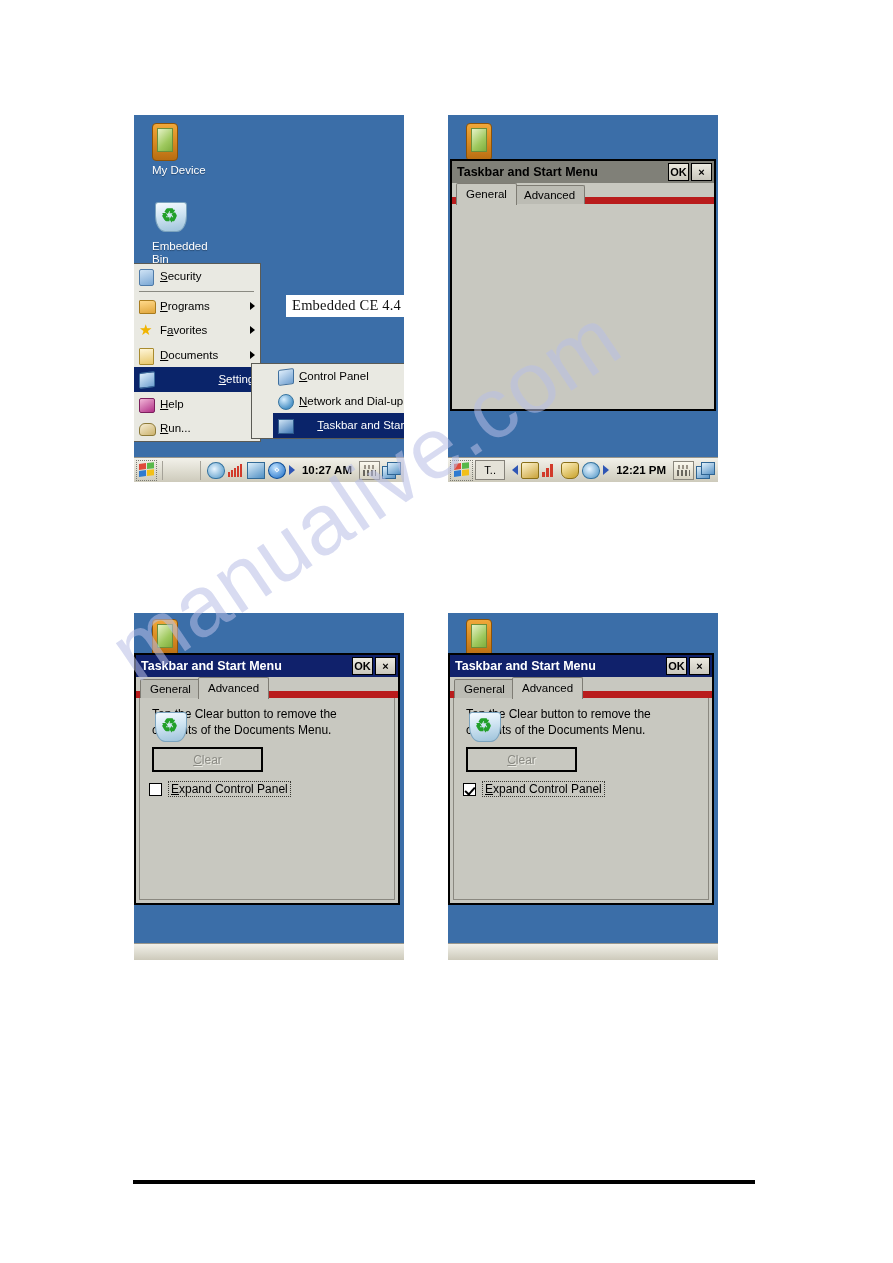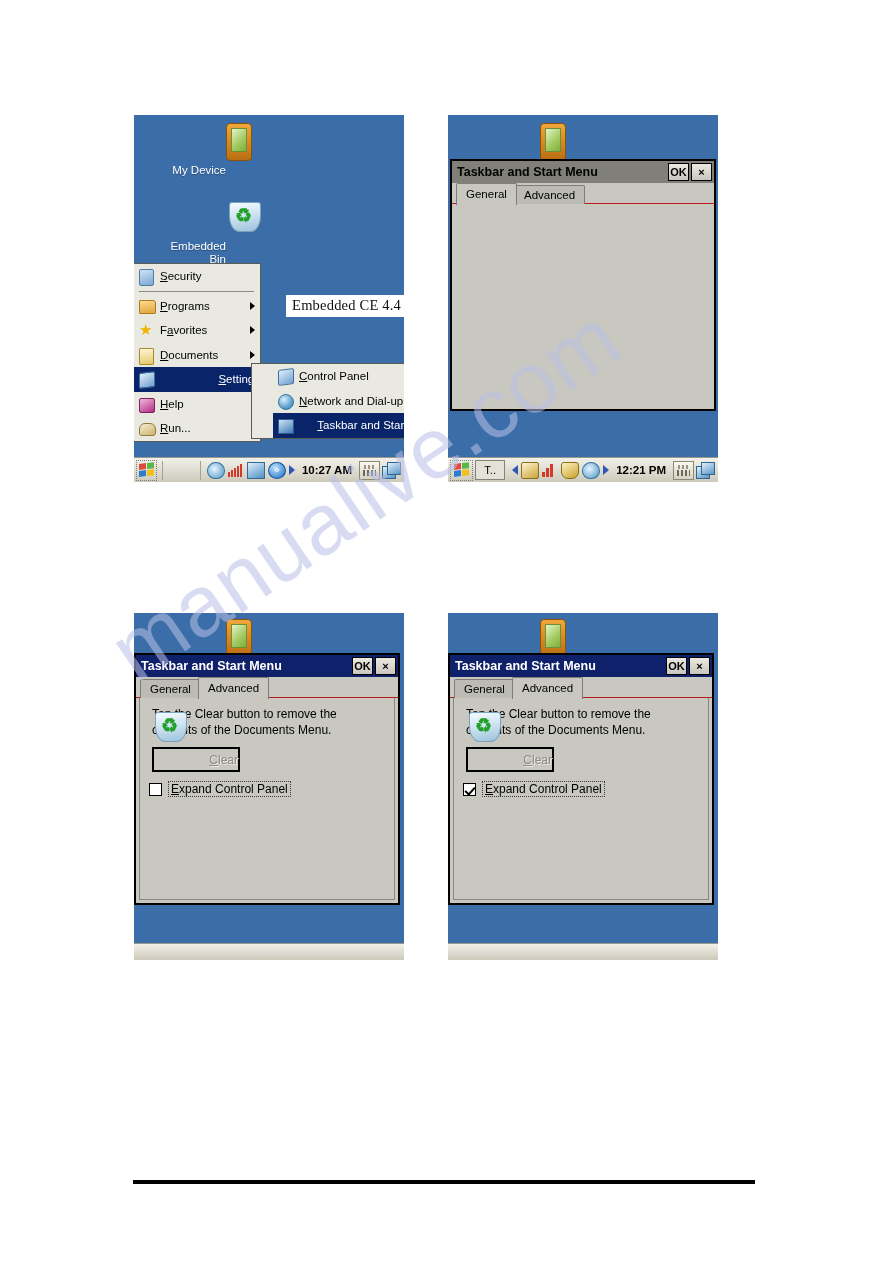--- a/index.html
+++ b/index.html
@@ -54,21 +54,21 @@
   .desk {
     position: absolute;
     left: 0; top: 0; right: 0; bottom: 0;
     background: #3b6ea8;
   }
 
   
   .dicon {
     position: absolute;
     width: 74px;
-    text-align: right;
+    text-align: left;
     color: #ffffff;
     font-size: 11.5px;
     line-height: 13px;
   }
   .dicon .glyph { display: block; height: 42px; margin-bottom: 1px; }
   .dicon .lbl { display: block; text-shadow: 0 1px 1px rgba(0,0,0,.35); }
 
   .dev-icon-mydevice { position: relative; width: 26px; height: 40px; margin: 0 auto; }
   .dev-icon-mydevice .body {
     position: absolute; left: 0; top: 2px; width: 26px; height: 38px;
@@ -282,21 +282,21 @@
   }
   .dlg-body {
     position: absolute; left: 0; right: 0; top: 22px; bottom: 0;
     background: #c8c8c0;
   }
 
   .tabstrip {
     position: relative;
     height: 21px;
     padding-left: 4px;
-    border-bottom: 1px solid #b91c1c;
+    border-bottom: 7px solid #b91c1c;
     box-sizing: border-box;
   }
   .tab {
     position: absolute;
     top: 2px; height: 19px;
     padding: 0 9px;
     font-size: 11.5px;
     line-height: 18px;
     border: 1px solid #7e7c74;
     border-bottom: none;
@@ -343,26 +343,26 @@
   .adv-icon { margin: 9px 0 6px 12px; }
   .adv-text {
     margin: 0 10px 0 12px;
     font-size: 12px;
     line-height: 15.5px;
     color: #000;
     max-width: 205px;
   }
   .clearbtn {
     margin: 9px 0 8px 12px;
-    width: 88px; height: 25px;
+    width: 111px; height: 25px;
     border: 2px solid #000;
     background: #c8c8c0;
     font-size: 12px;
     color: #8b8b84;
-    display: flex; align-items: center; justify-content: flex-end;
+    display: flex; align-items: center; justify-content: center;
     box-sizing: border-box;
     text-shadow: 1px 1px 0 #e9e9e2;
   }
   .expandrow {
     display: flex; align-items: center;
     margin: 9px 0 0 9px;
     font-size: 12px;
   }
   .focusbox {
     border: 1px dotted #3a3a34;

